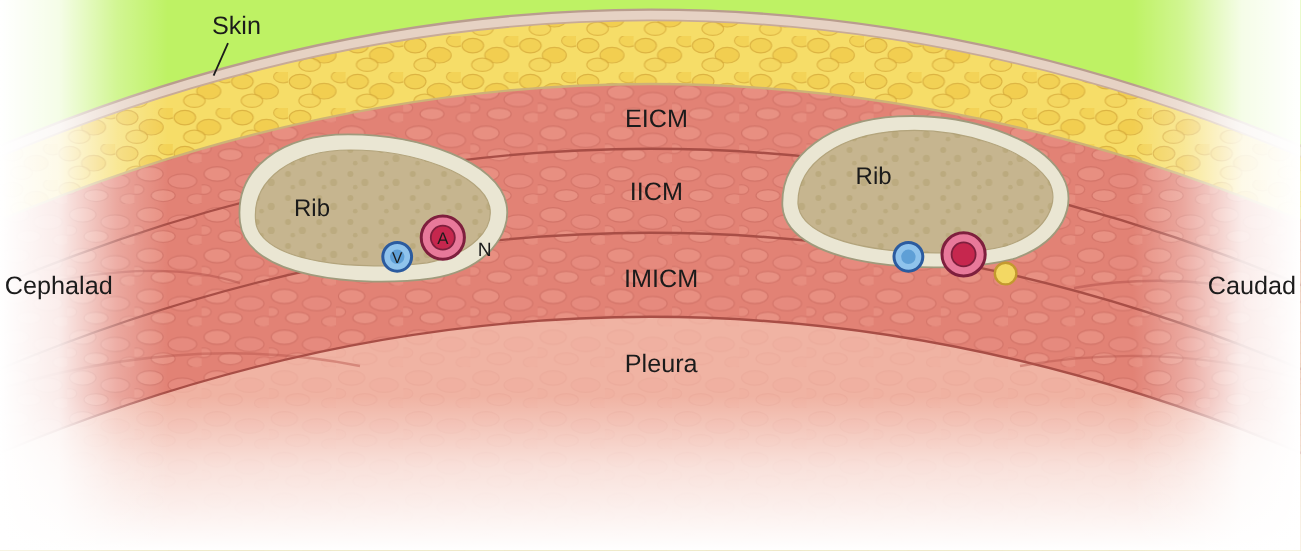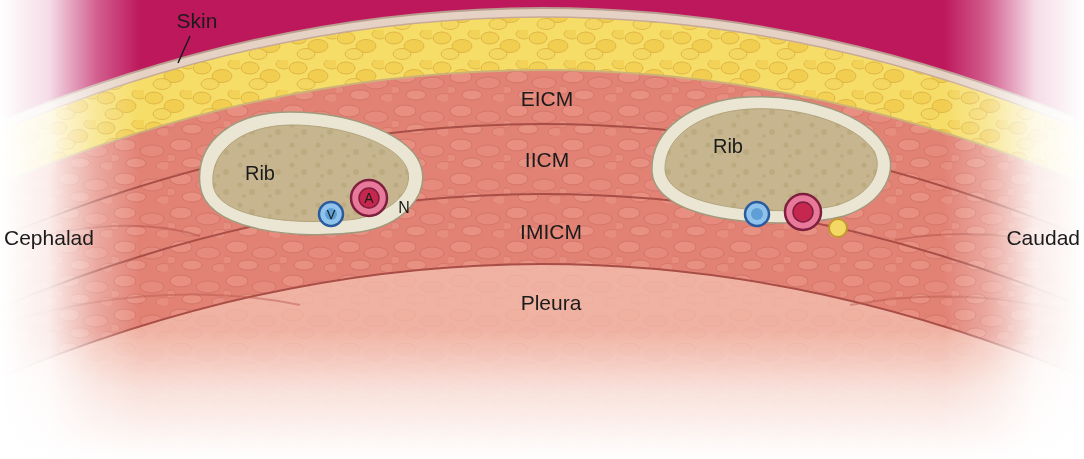--- a/index.html
+++ b/index.html
@@ -1,16 +1,16 @@
 <!DOCTYPE html>
 <html><head>
 <meta charset="utf-8">
 <style>
   html,body{margin:0;padding:0;background:#ffffff;}
-  .stage{position:relative;width:1084px;height:459px;background:#be185d;overflow:hidden;
+  .stage{position:relative;width:1084px;height:459px;background:#bef264;overflow:hidden;
          font-family:"Liberation Sans", sans-serif;}
   svg{display:block;}
   text{font-family:"Liberation Sans", sans-serif;fill:#1b1b1b;}
   .lbl{font-size:21px;}
   .lbl-rib{font-size:20px;}
   .lbl-v{font-size:13px;}
   .lbl-a{font-size:14px;}
   .lbl-n{font-size:16px;}
 </style>
 </head>

